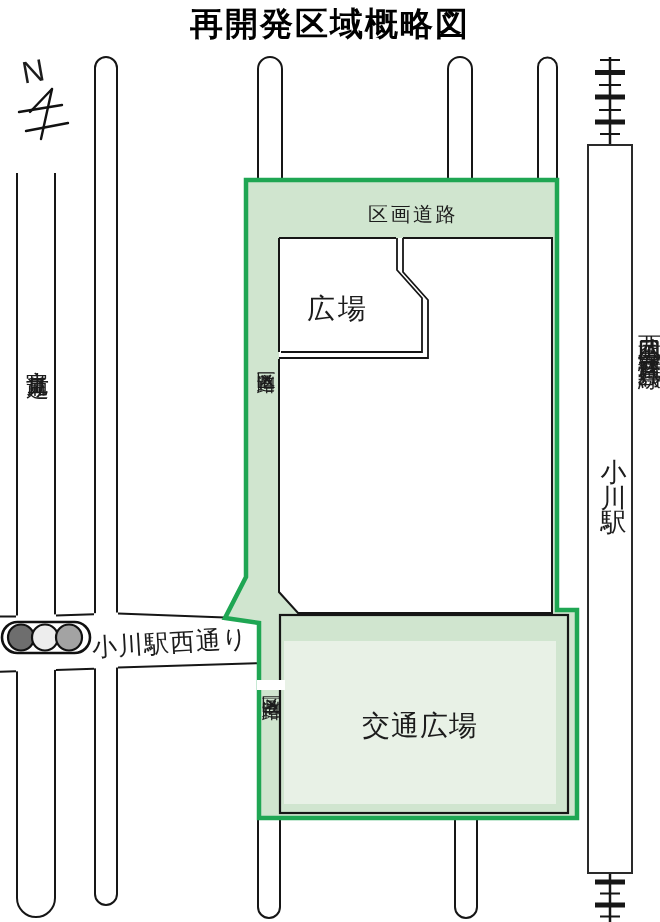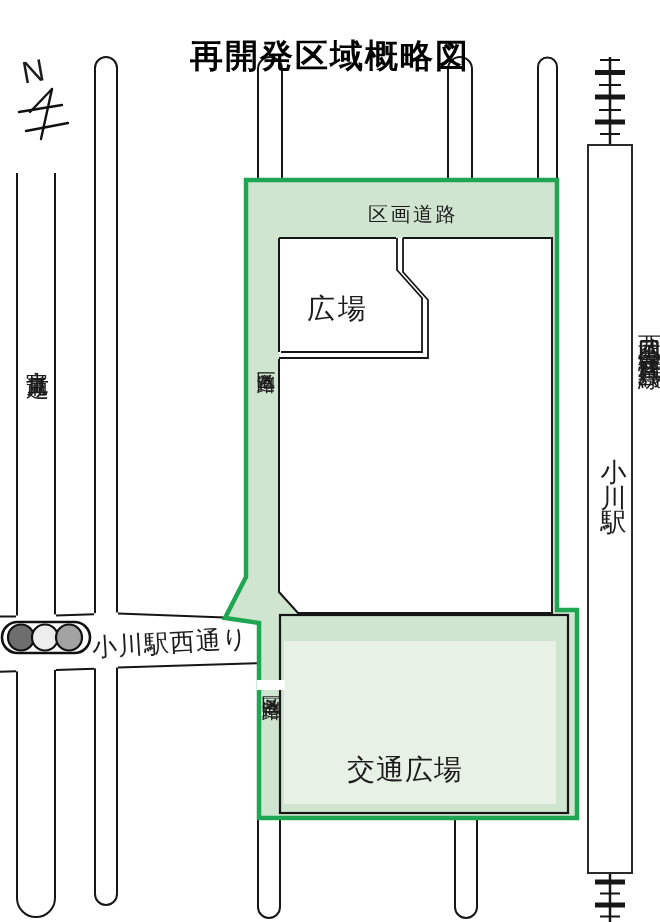--- a/index.html
+++ b/index.html
@@ -2,30 +2,30 @@
 <html><head>
 <meta charset="utf-8">
 <style>
   html,body{margin:0;padding:0;background:#fff;}
   body{width:660px;height:922px;position:relative;overflow:hidden;
        font-family:"Liberation Sans","DejaVu Sans",sans-serif;color:#1a1a1a;}
   #stage{position:relative;width:660px;height:922px;}
   svg{position:absolute;left:0;top:0;}
   .lbl{position:absolute;white-space:nowrap;color:#1c1c1c;}
   .v{writing-mode:vertical-rl;text-orientation:upright;}
-  .title{left:0;right:0;top:2px;text-align:center;font-size:33px;font-weight:bold;letter-spacing:2px;color:#000;margin-top:32px;}
+  .title{left:0;right:0;top:2px;text-align:center;font-size:33px;font-weight:bold;letter-spacing:2px;color:#000;}
   .north-n{left:22px;top:54px;font-size:31px;font-weight:500;transform:rotate(-10deg);}
   .fujimi{left:23px;top:352px;font-size:23px;letter-spacing:2px;}
   .ogawa-west{left:92px;top:631px;font-size:25px;letter-spacing:1px;transform:rotate(-3.4deg);transform-origin:left center;}
   .kukaku-top{left:368px;top:201px;font-size:20px;letter-spacing:2.5px;}
   .kukaku-left{left:253px;top:357px;font-size:19px;letter-spacing:1px;}
   .kukaku-bottom{left:257px;top:680px;font-size:19px;letter-spacing:2px;background:#fff;padding:1px 1px;}
   .hiroba{left:307px;top:290px;font-size:28px;letter-spacing:3px;font-family:Liberation Serif, serif;}
   .building{left:344px;top:467px;font-size:28px;letter-spacing:1px;}
-  .kotsu{left:347px;top:707px;font-size:28px;letter-spacing:1px;margin-top:44px;}
+  .kotsu{left:362px;top:707px;font-size:28px;letter-spacing:1px;}
   .station-name{left:597px;top:438px;font-size:26px;letter-spacing:26px;}
   .line-name{left:635px;top:317px;font-size:23px;letter-spacing:3px;}
 </style>
 </head>
 <body>
 
 <div id="stage">
 
   <svg width="660" height="922" viewBox="0 0 660 922">
 

